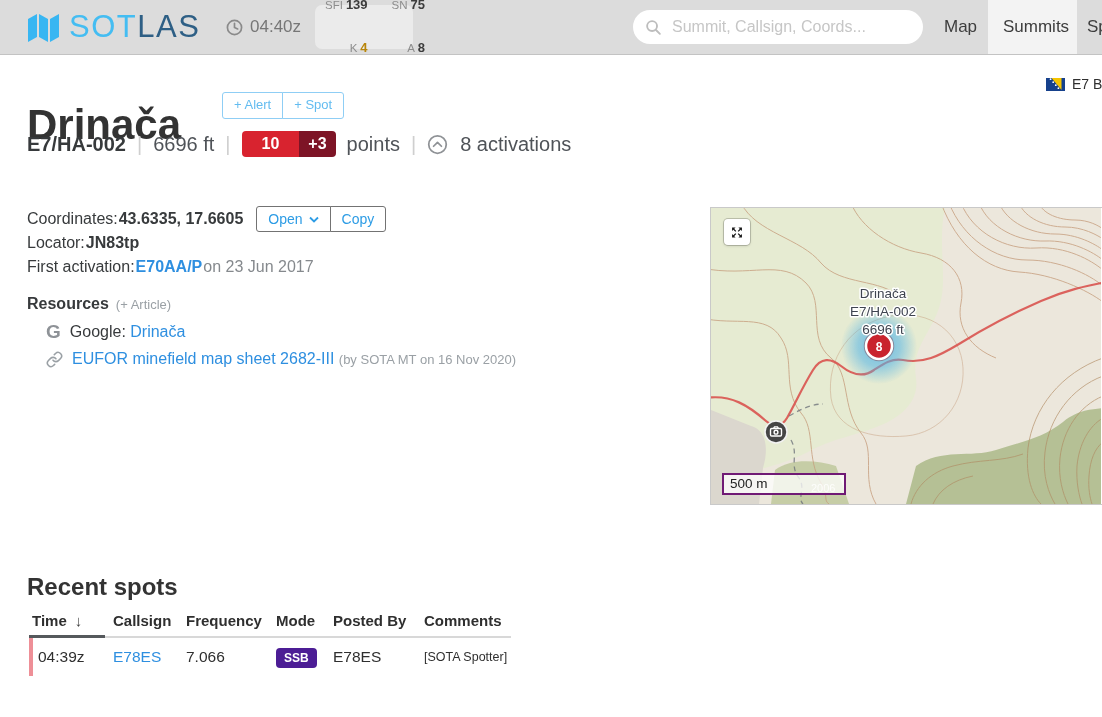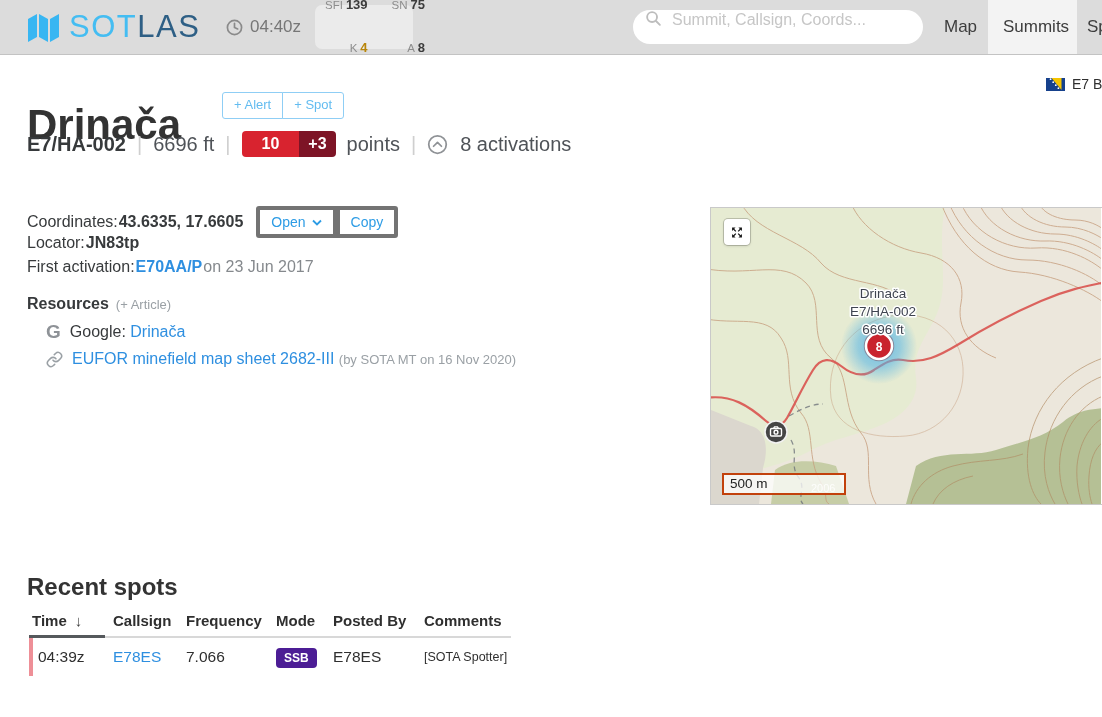--- a/index.html
+++ b/index.html
@@ -15,21 +15,21 @@
   .logo-light{color:#44bdf2;}
   .logo-dark{color:#2e5f85;}
   .clock{position:absolute;left:226px;top:17px;display:flex;align-items:center;gap:7px;color:#767676;font-size:17px;}
   .solar{position:absolute;left:315px;top:5px;width:98px;height:44px;background:#ebebeb;border-radius:7px;
     display:grid;grid-template-columns:1fr 1fr;column-gap:10px;align-content:center;padding:0 10px;box-sizing:border-box;gap:24px;}
   .solar-cell{text-align:right;font-size:13px;white-space:nowrap;line-height:1.45;}
   .solar-label{color:#8d8d8d;font-size:11.5px;margin-right:3px;}
   .solar-val{font-weight:bold;color:#3c3c3c;}
   .solar-val.k{color:#b8860b;}
   .search{position:absolute;left:633px;top:10px;width:290px;height:34px;background:#ffffff;border-radius:17px;
-    display:flex;align-items:flex-start;padding:0 12px;box-sizing:border-box;gap:8px;}
+    display:flex;align-items:center;padding:0 12px;box-sizing:border-box;gap:8px;}
   .search input{border:none;outline:none;background:transparent;font-size:16px;flex:1;color:#444;
     font-family:"Liberation Sans","DejaVu Sans",sans-serif;}
   .search input::placeholder{color:#c6c6c6;}
   .nav-item{position:absolute;top:0;height:54px;line-height:54px;font-size:17px;color:#3d3d3d;padding:0 15px;cursor:pointer;white-space:nowrap;}
   .nav-item.active{background:#f3f3f3;}
   
   .page-title{position:absolute;left:27px;top:74px;font-size:42px;font-weight:bold;color:#333;line-height:1.1;}
   .mini-btn-group{position:absolute;left:222px;top:92px;display:flex;}
   .mini-btn{background:#fff;border:1px solid #8fcef5;color:#63bcf0;font-size:13px;padding:4px 11px;cursor:pointer;
     font-family:inherit;line-height:1.3;}
@@ -43,33 +43,33 @@
   .pts-main{background:#d8232f;padding:4px 20px;border-radius:4px 0 0 4px;}
   .pts-bonus{background:#7d1426;padding:4px 9px;border-radius:0 4px 4px 0;}
   .activations{display:flex;align-items:center;gap:12px;}
   
   .detail-line{position:absolute;left:27px;font-size:16px;color:#373a3c;display:flex;align-items:center;gap:1px;white-space:nowrap;}
   .bold{font-weight:bold;}
   a.link{color:#2e8fe0;text-decoration:none;cursor:pointer;}
   .muted{color:#85898d;}
   .small-muted{color:#9aa0a5;font-size:13px;}
   .btn-group-blue{display:flex;margin-left:12px;}
-  .btn-blue{background:#fff;border:4px solid #737373;color:#2d9ce5;font-size:14px;padding:2px 11px;cursor:pointer;
+  .btn-blue{background:#fff;border:1px solid #737373;color:#2d9ce5;font-size:14px;padding:2px 11px;cursor:pointer;
     display:flex;align-items:center;gap:6px;font-family:inherit;line-height:1.45;}
   .btn-blue:first-child{border-radius:3px 0 0 3px;}
   .btn-blue:last-child{border-radius:0 3px 3px 0;margin-left:-1px;}
   .res-title{position:absolute;left:27px;top:295px;font-size:16px;display:flex;align-items:baseline;gap:7px;}
   .res-item{position:absolute;left:46px;font-size:16px;display:flex;align-items:center;gap:9px;white-space:nowrap;}
   .g-icon{color:#8e9297;font-weight:bold;font-size:19px;line-height:1;}
   
   .map{position:absolute;left:710px;top:207px;width:392px;height:298px;border:1px solid #c9c9c9;border-right:none;
     box-sizing:border-box;overflow:hidden;cursor:grab;}
   .map-fullscreen{position:absolute;left:13px;top:11px;width:26px;height:26px;background:#fff;border-radius:4px;
     border:none;box-shadow:0 0 0 1px rgba(0,0,0,.18),0 1px 3px rgba(0,0,0,.15);display:flex;align-items:center;justify-content:center;cursor:pointer;z-index:5;}
-  .map-scale{position:absolute;left:11px;bottom:9px;width:114px;background:rgba(255,255,255,.75);border:2px solid #c2410c;
+  .map-scale{position:absolute;left:11px;bottom:9px;width:114px;background:rgba(255,255,255,.75);border:2px solid #701a75;
     font-size:13.5px;color:#222;padding:1px 0 2px 6px;z-index:5;}
   
   .spots-title{position:absolute;left:27px;top:553px;font-size:24px;font-weight:bold;color:#333;}
   .spots-table{position:absolute;left:29px;top:608px;width:482px;height:70px;}
   .th{position:absolute;top:4px;font-size:15px;font-weight:bold;color:#2f2f2f;cursor:pointer;white-space:nowrap;}
   .th .arrow{font-weight:normal;margin-left:8px;color:#444;}
   .hline-dark{position:absolute;top:27px;left:0;width:76px;height:3px;background:#55595c;}
   .hline-light{position:absolute;top:28px;left:76px;width:406px;height:2px;background:#d8d8d8;}
   .trow{position:absolute;top:30px;left:0;width:482px;height:38px;}
   .row-accent{position:absolute;left:0;top:0;width:4px;height:38px;background:#ee8f97;}

